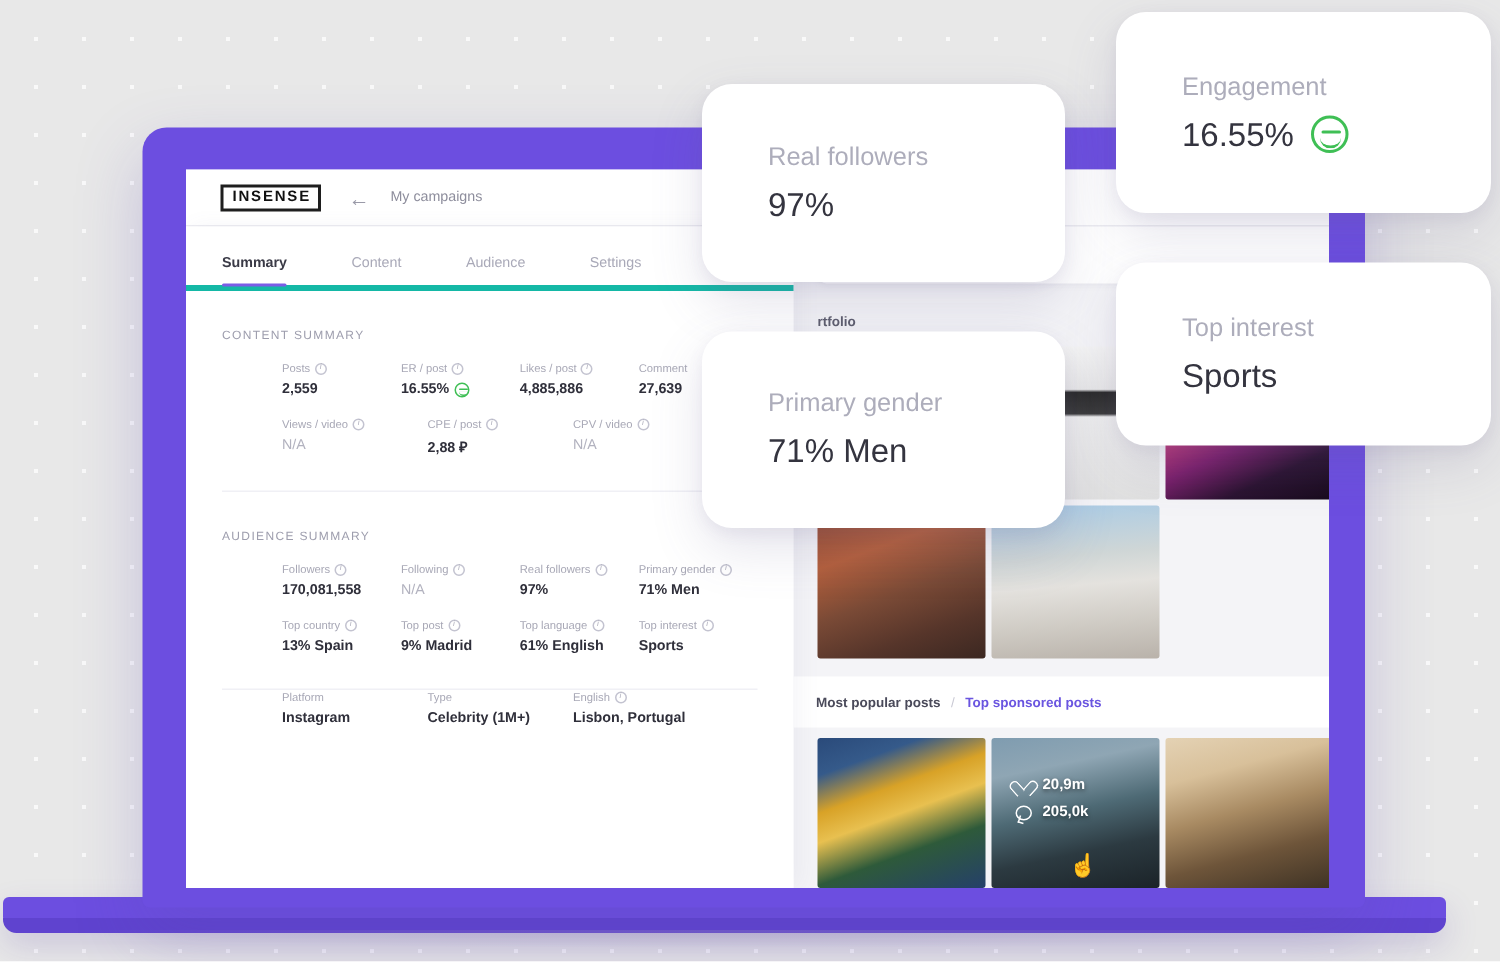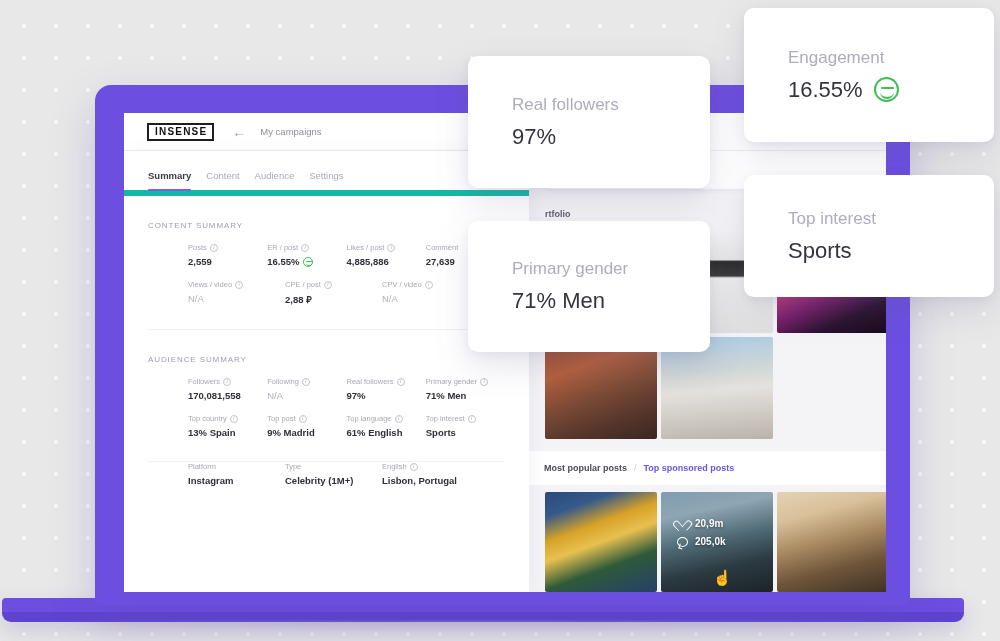--- a/index.html
+++ b/index.html
@@ -116,23 +116,23 @@
     background:#b5282f; border-radius:50%;
   }
   .avatar .eye1, .avatar .eye2 {
     position:absolute; top:17px; width:4px; height:2px; background:#4a3530; border-radius:40%;
   }
   .avatar .eye1 { left:13px; } .avatar .eye2 { left:21px; }
   .profile-name { font-size: 12.5px; font-weight: bold; color: #4a6ee0; line-height: 1.4; }
   .profile-sub { font-size: 8.5px; color: #a6a6b4; margin-top: 2px; }
 
   .tabs {
-    display: flex; gap: 15px;
+    display: flex; gap: 43px;
     padding: 19px 0 0 24px;
-    border-bottom: 6px solid #14b8a6;
+    border-bottom: 4px solid #14b8a6;
     position: relative;
   }
   .tab {
     font-size: 9.5px; color: #a9a9b8;
     padding-bottom: 9px; position: relative;
   }
   .tab.active { color: #3a3a46; font-weight: bold; }
   .tab.active::after {
     content: ""; position: absolute; left: 0; right: 0; bottom: -1px;
     height: 2.5px; background: #7b5ce6; border-radius: 2px;
@@ -248,21 +248,21 @@
     transform: rotate(18deg);
   }
   .cursor {
     position:absolute; left:52px; bottom:6px; width:12px; height:16px;
     color:#fff; font-size:15px; line-height:1;
   }
 
   
   .float-card {
     position: absolute; background: #ffffff;
-    border-radius: 10px;
+    border-radius: 20px;
     box-shadow: 0 14px 34px rgba(100,95,140,0.17), 0 3px 10px rgba(100,95,140,0.08);
     z-index: 30;
     display: flex; flex-direction: column; justify-content: center;
     padding-left: 44px;
   }
   .fc-label { font-size: 17px; color: #adadbb; margin-bottom: 9px; }
   .fc-value { font-size: 22px; color: #34343f; display:flex; align-items:center; gap:11px; }
   .fc-smiley {
     width: 25px; height: 25px; border-radius: 50%;
     border: 2.6px solid #3fbf55; position: relative; flex: none;

